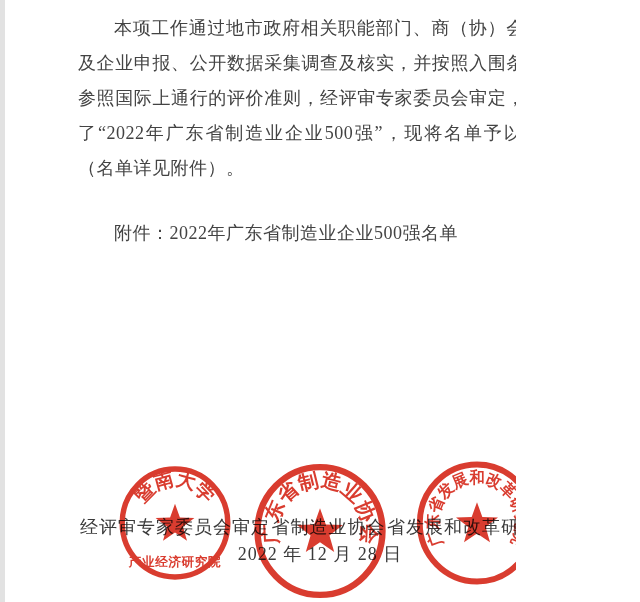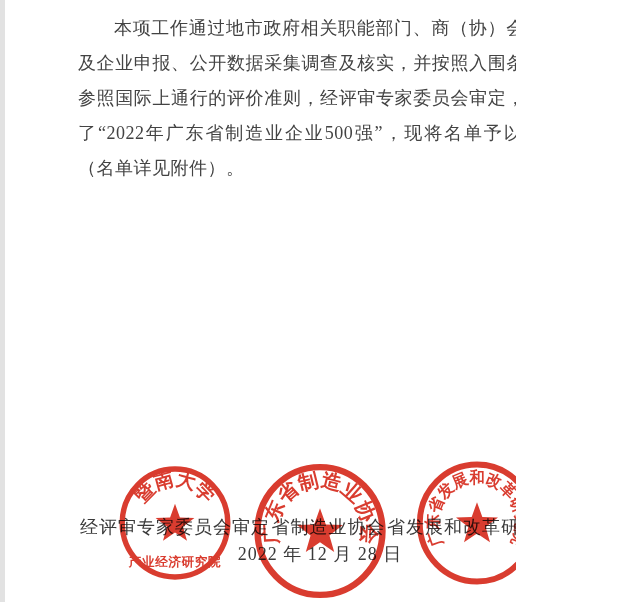--- a/index.html
+++ b/index.html
@@ -49,20 +49,21 @@
   }
 </style>
 </head>
 <body>
 
 <div class="page">
   <div class="page-edge"></div>
 
   <div class="doc-body">
     <p>本项工作通过地市政府相关职能部门、商（协）会推荐及企业申报、公开数据采集调查及核实，并按照入围条件和参照国际上通行的评价准则，经评审专家委员会审定，推出了“2022年广东省制造业企业500强”，现将名单予以公布（名单详见附件）。</p>
+    <p class="attachment">附件：2022年广东省制造业企业500强名单</p>
   </div>
 
   <div class="sig-row">
     <span>经评审专家委员会审定</span>
     <span>省制造业协会</span>
     <span>省发展和改革研究院</span>
   </div>
 
   <div class="date-line">2022 年 12 月 28 日</div>
 

